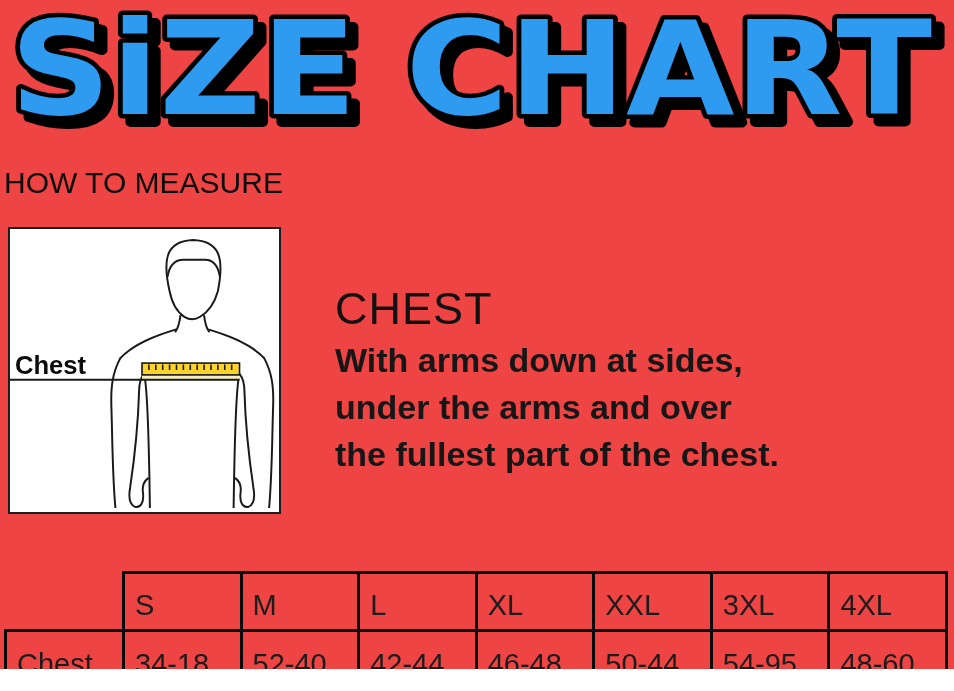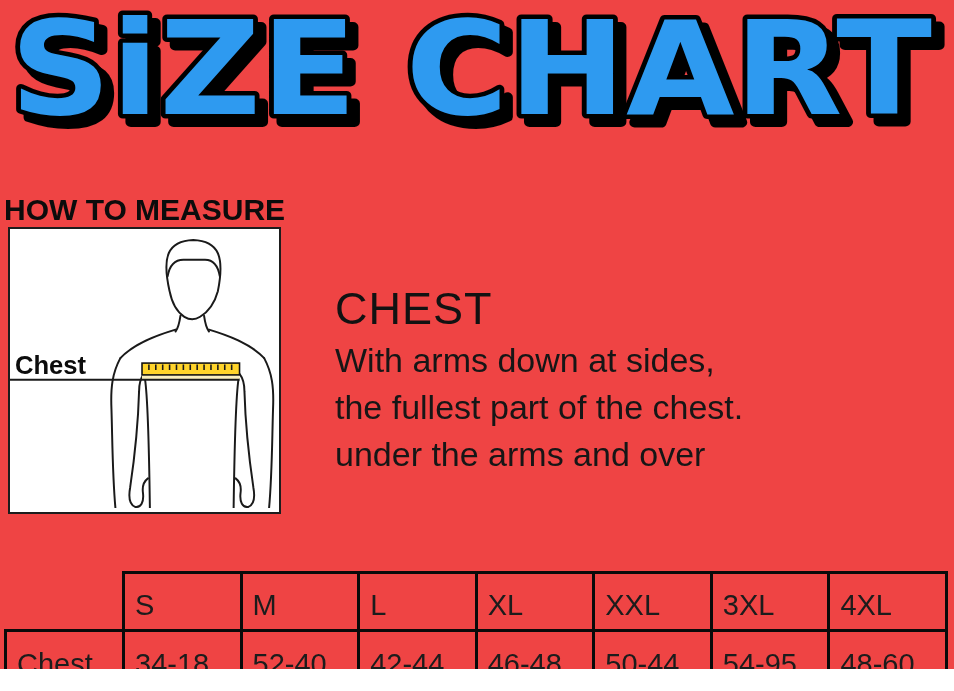--- a/index.html
+++ b/index.html
@@ -12,38 +12,38 @@
   .title-shadow{
     font-family:"DejaVu Sans", sans-serif;font-weight:bold;font-size:130px;
     fill:#000;stroke:#000;stroke-width:10;stroke-linejoin:round;paint-order:stroke;
   }
   .title-main{
     font-family:"DejaVu Sans", sans-serif;font-weight:bold;font-size:130px;
     fill:#2E9AF0;stroke:#000;stroke-width:9;stroke-linejoin:round;paint-order:stroke;
   }
   
   .htm-heading{
-    position:absolute;left:4px;top:193px;
-    font-size:30px;font-weight:bold;letter-spacing:0px;color:#0c0c0c;
+    position:absolute;left:4px;top:166px;
+    font-size:30px;font-weight:normal;letter-spacing:0px;color:#0c0c0c;
   }
   
   .figure-box{
     position:absolute;left:8px;top:227px;width:269px;height:283px;
     border:2px solid #1d1d1d;background:#ffffff;
   }
   .figure-box svg{display:block;}
   .fig-stroke{fill:none;stroke:#1a1a1a;stroke-width:2;stroke-linecap:round;stroke-linejoin:round;}
   .fig-thin{fill:none;stroke:#1a1a1a;stroke-width:1.6;}
   .chest-label{
     font-family:"Liberation Sans", sans-serif;font-weight:bold;font-size:26px;fill:#0c0c0c;
   }
   
   .chest-info{position:absolute;left:335px;top:281px;width:615px;}
   .chest-h{font-size:45px;line-height:56px;font-weight:400;letter-spacing:1px;color:#121212;}
-  .chest-line{font-size:34px;line-height:47px;font-weight:400;color:#161616;}
+  .chest-line{font-size:34px;line-height:47px;font-weight:700;color:#161616;}
   
   .size-table{
     position:absolute;left:4px;top:571px;width:944px;
     border-collapse:collapse;table-layout:fixed;
   }
   .size-table td{
     border:3px solid #0a0a0a;vertical-align:bottom;
     font-size:29px;font-weight:400;color:#1c1c1c;
     padding:0 0 7px 10px;overflow:hidden;white-space:nowrap;
   }
@@ -93,22 +93,22 @@
 
       <line x1="0" y1="153" x2="233" y2="153" stroke="#1a1a1a" stroke-width="2"></line>
 
       <text class="chest-label" x="5" y="147">Chest</text>
     </svg>
   </div>
 
   <div class="chest-info">
     <div class="chest-h">CHEST</div>
     <div class="chest-line">With arms down at sides,</div>
+    <div class="chest-line">under the arms and over</div>
     <div class="chest-line">the fullest part of the chest.</div>
-    <div class="chest-line">under the arms and over</div>
   </div>
 
   <table class="size-table">
     <colgroup>
       <col style="width:118px">
       <col>
         <col>
         <col>
         <col>
         <col>

